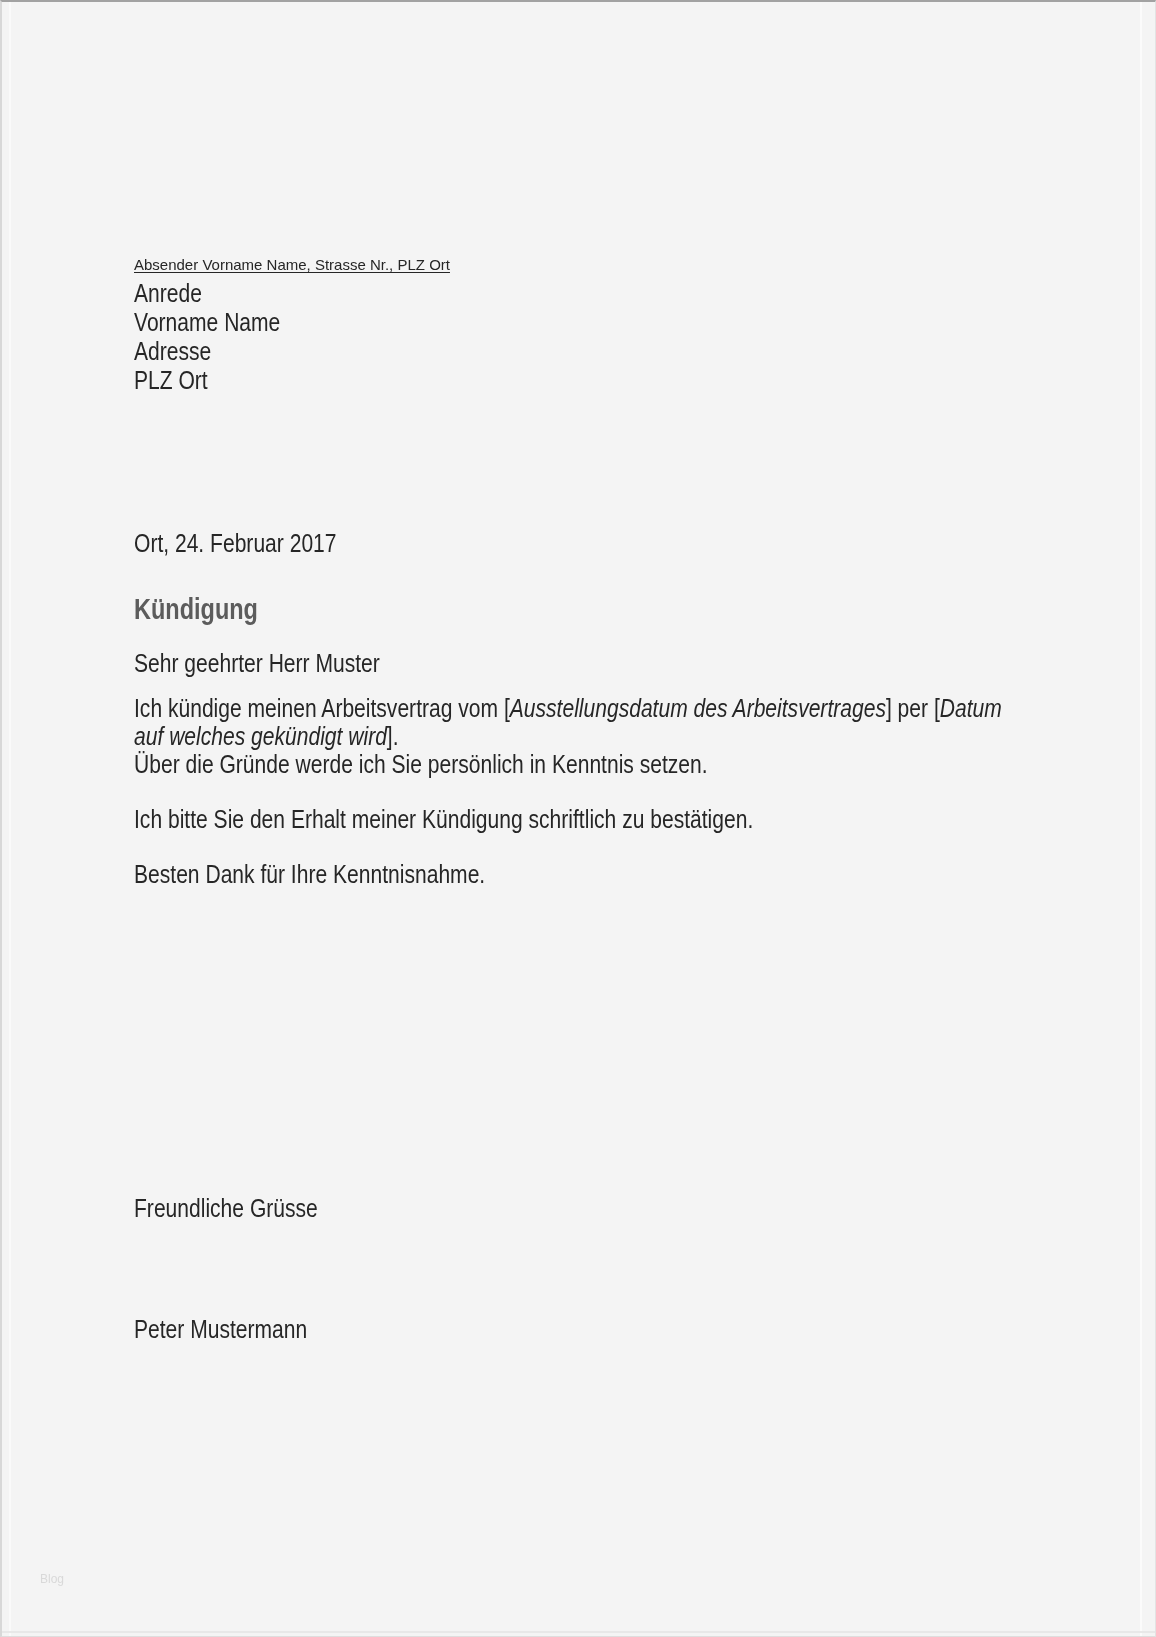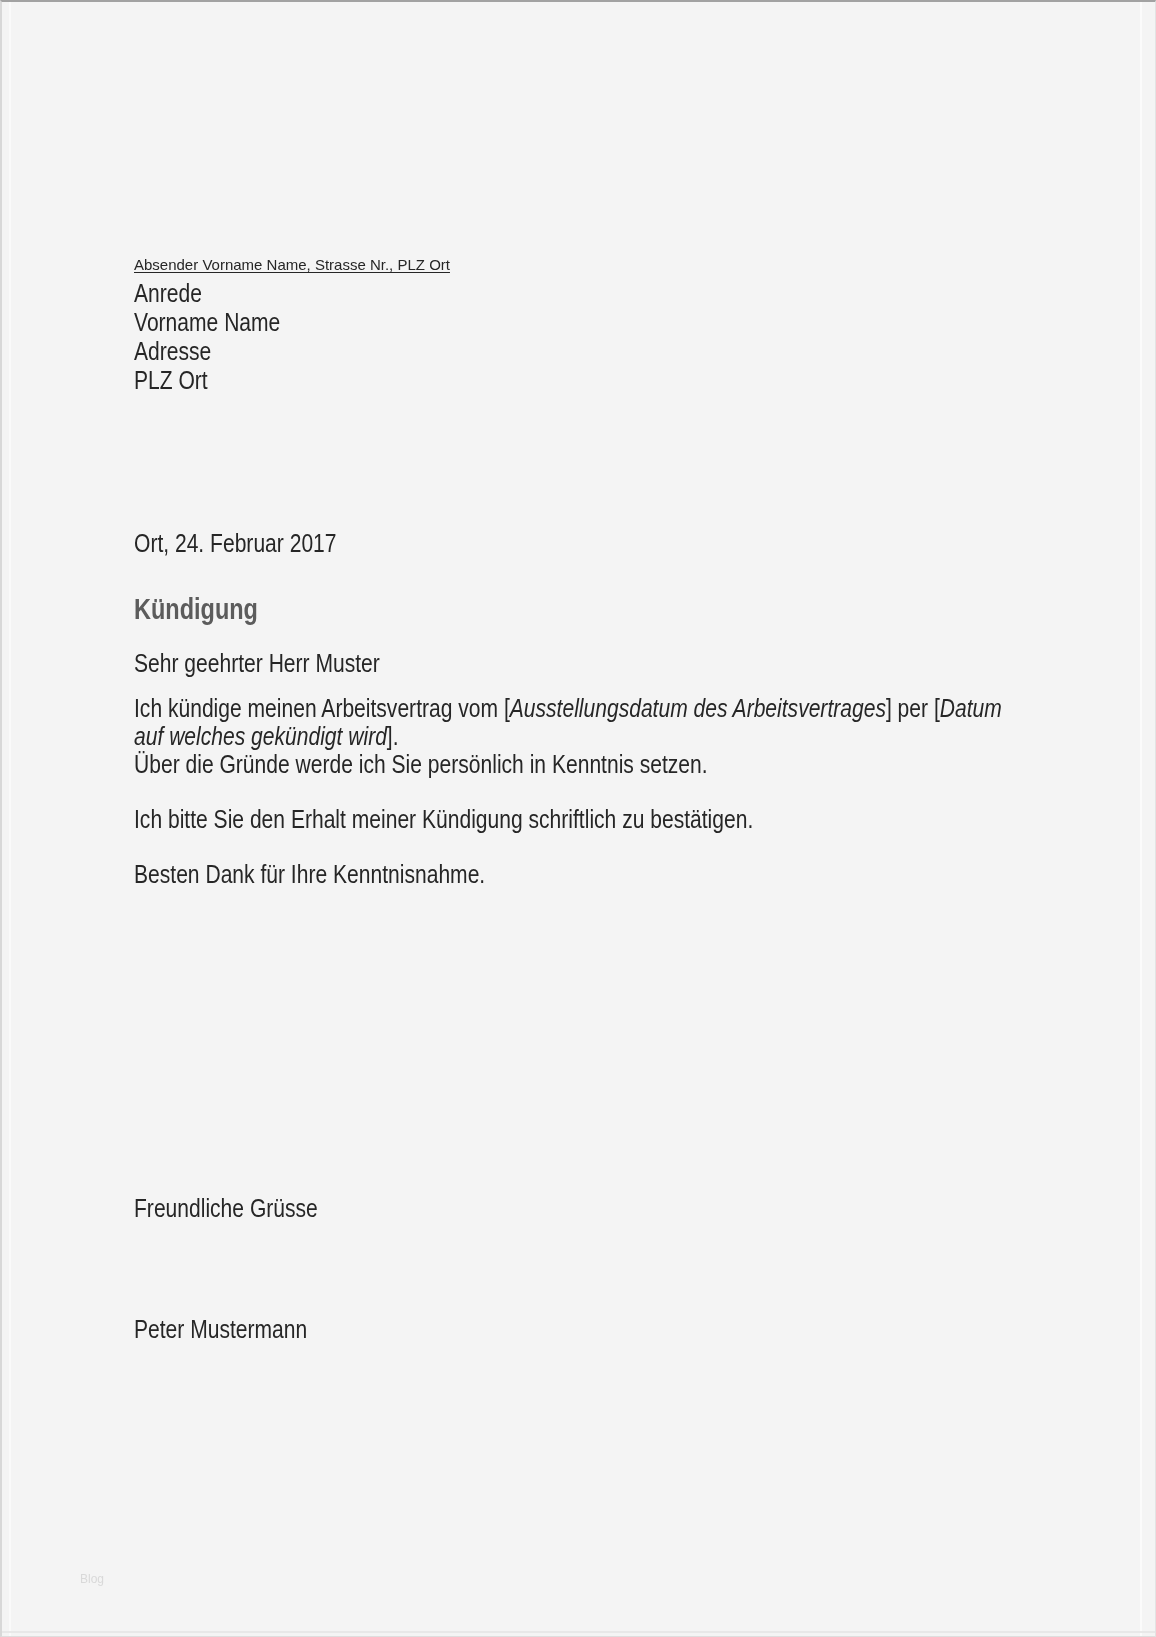--- a/index.html
+++ b/index.html
@@ -76,21 +76,20 @@
   .para-3 { top: 858px; }
   .closing { top: 1192px; }
   .signature { top: 1313px; }
   .watermark {
     position: absolute;
     left: 38px;
     top: 1570px;
     font-size: 12px;
     line-height: 14px;
     color: #d9d9d9;
-    margin-left: 40px;
   }
   em { font-style: italic; }
 </style>
 </head>
 <body>
 
 <div class="page" style="background: rgb(244, 244, 244); color: rgb(38, 38, 38);">
 
   <div class="edge-line-left"></div>
   <div class="edge-line-right"></div>

